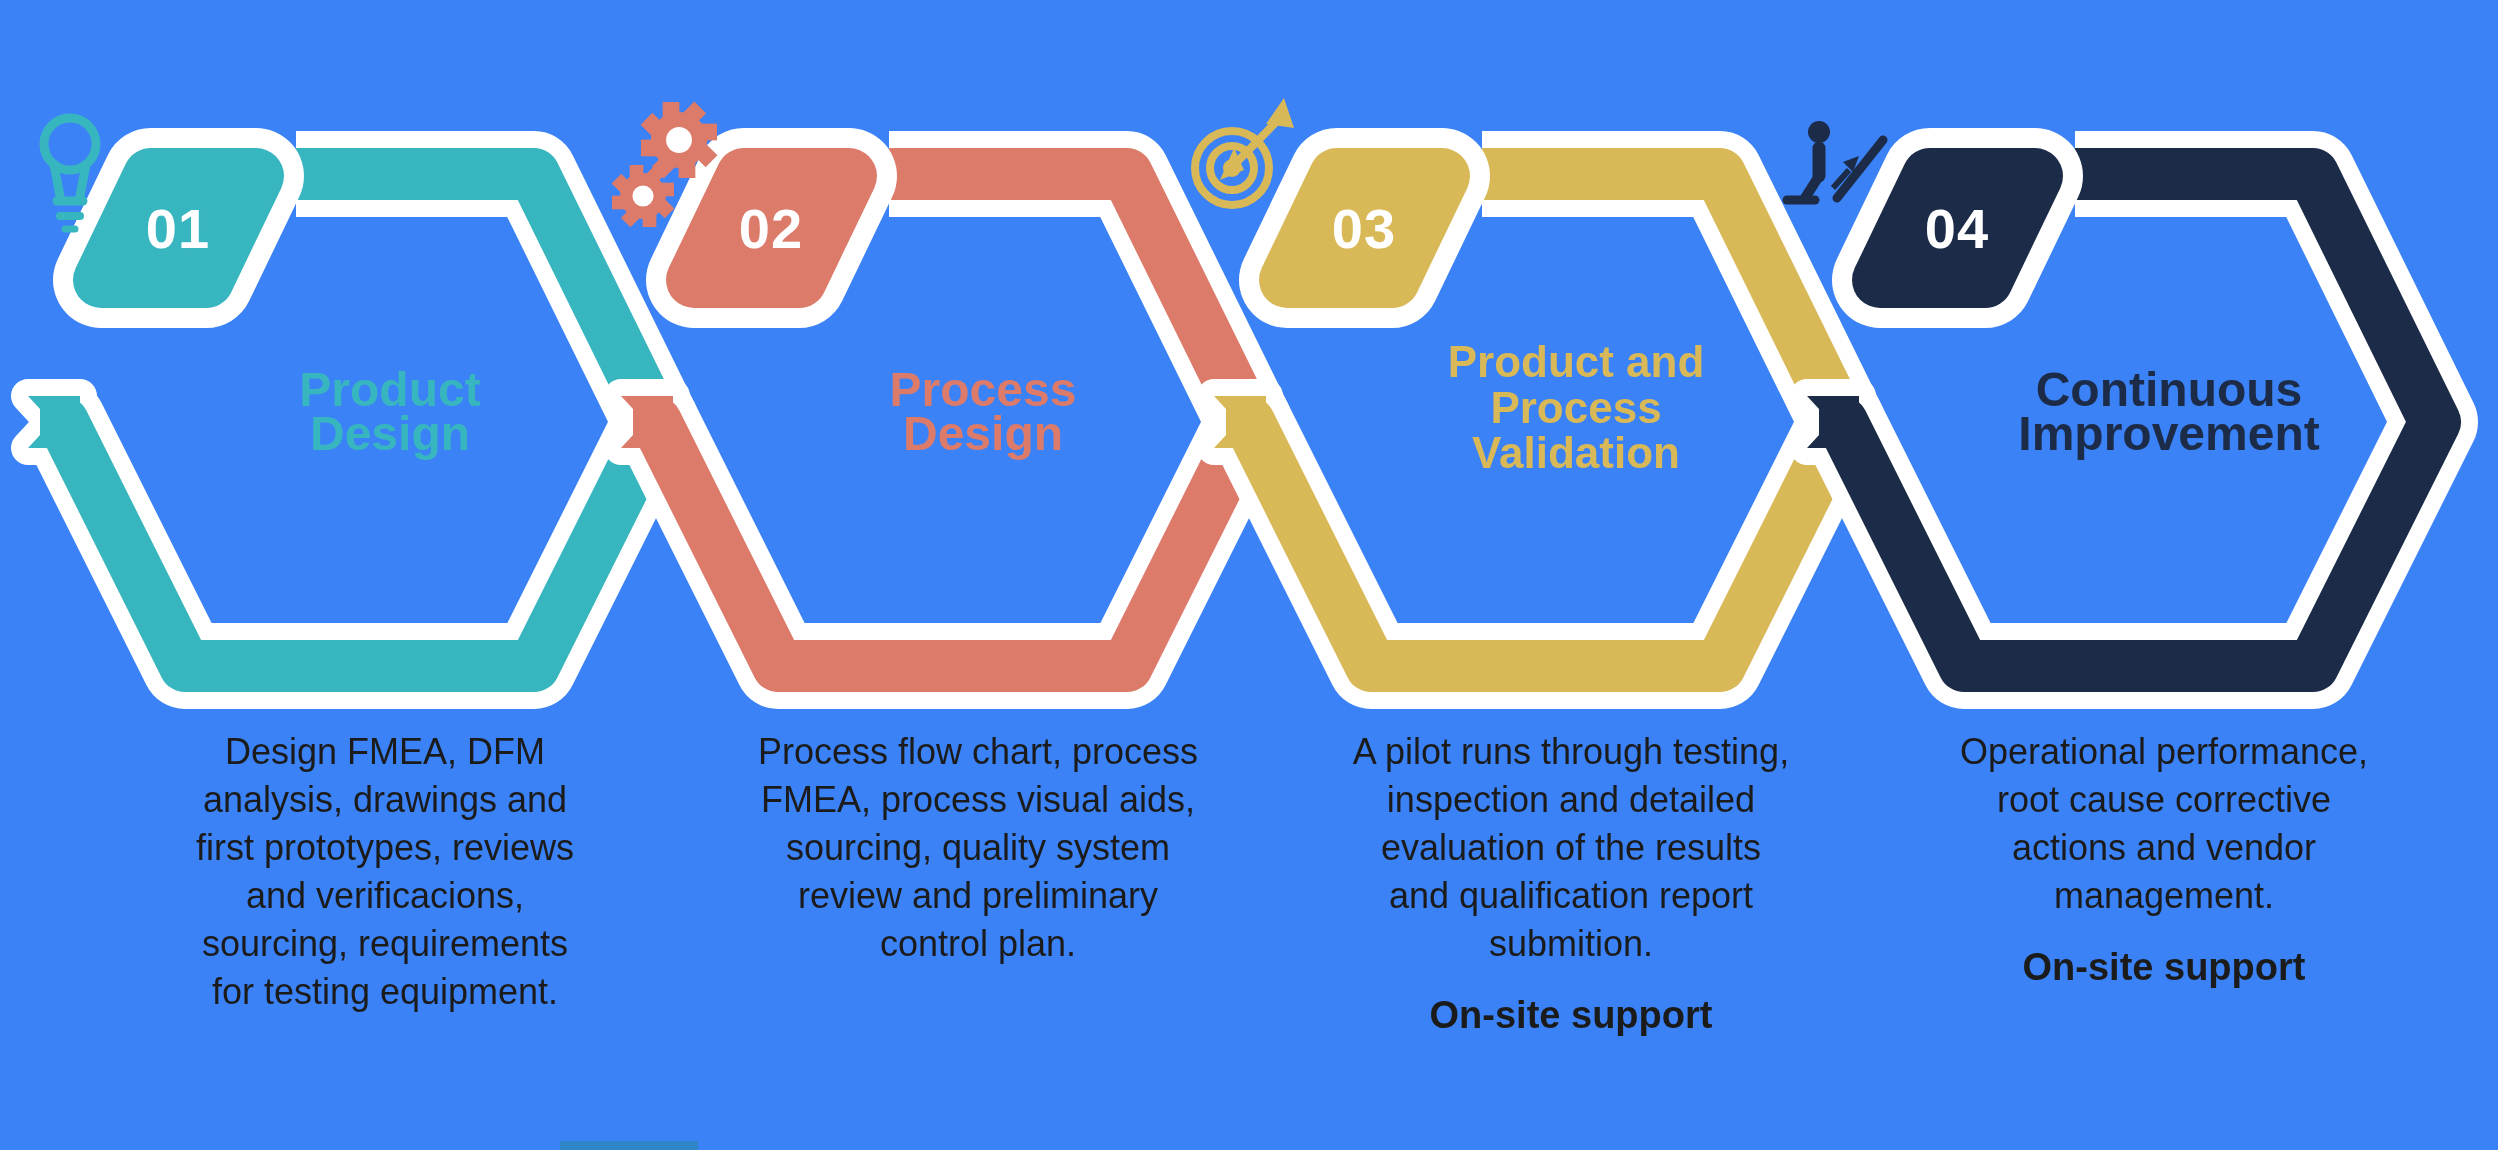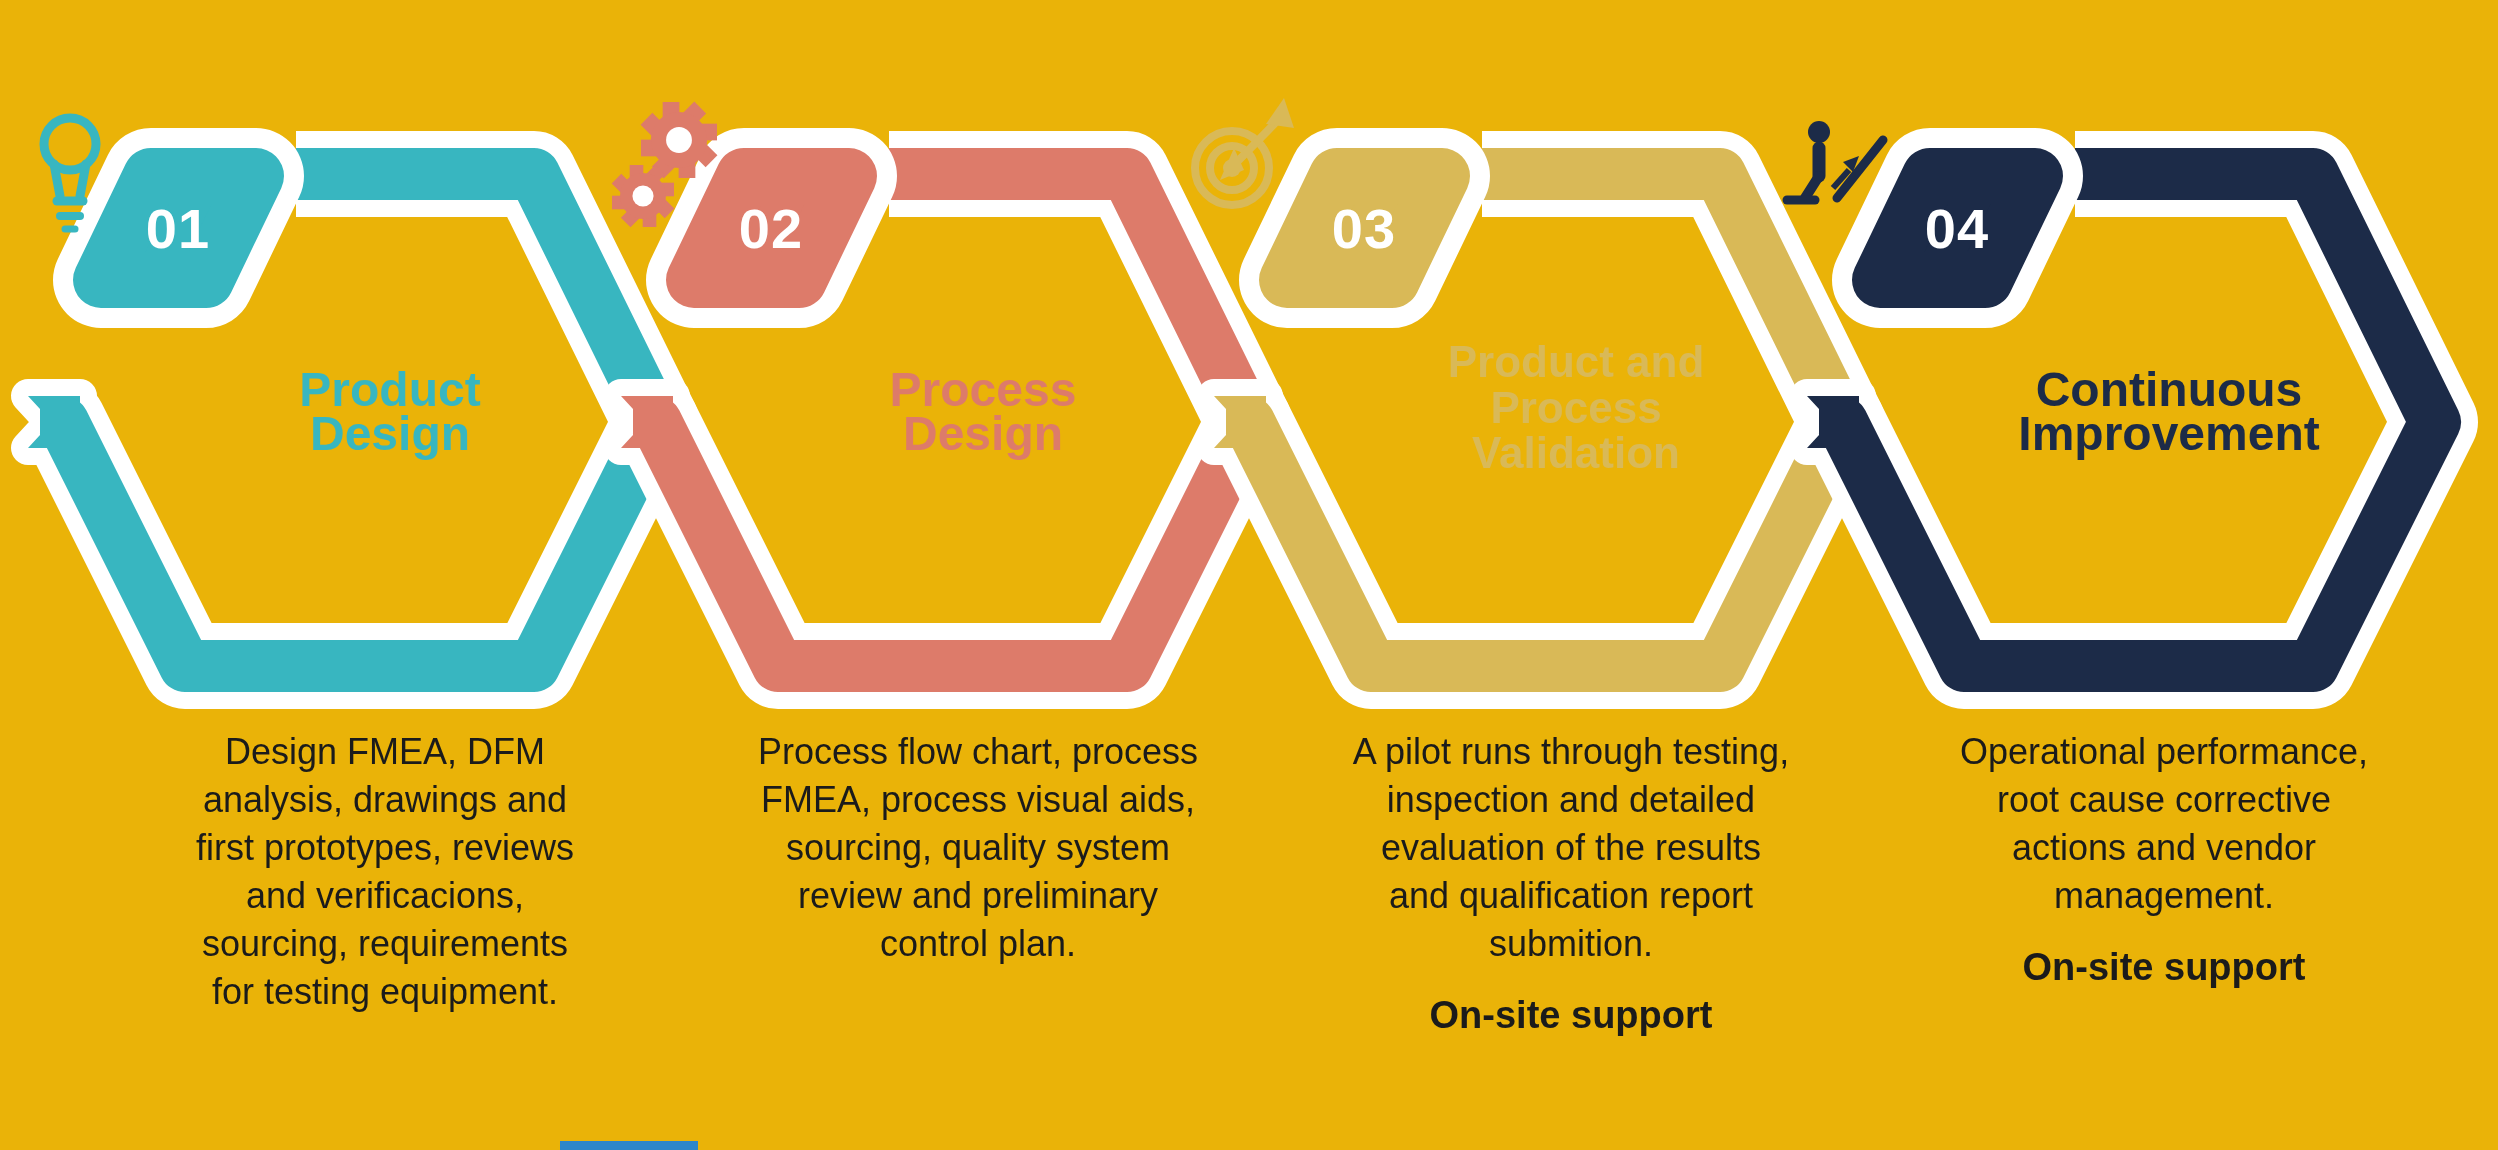--- a/index.html
+++ b/index.html
@@ -1,17 +1,17 @@
 <!DOCTYPE html>
 <html><head>
 <meta charset="utf-8">
 <style>
   html,body{margin:0;padding:0;background:#ffffff;}
   .canvas{
-    width:2498px;height:1150px;position:relative;background:#eab308;
+    width:2498px;height:1150px;position:relative;background:#3b82f6;
     font-family:"Liberation Sans", sans-serif;overflow:hidden;
   }
   svg{display:block;}
   text{font-family:"Liberation Sans", sans-serif;}
   .badge-num{font-weight:700;letter-spacing:1px;}
   .stage-title{font-weight:700;}
   .stage-desc{font-weight:400;}
   .support{font-weight:700;}
 </style>
 </head>

